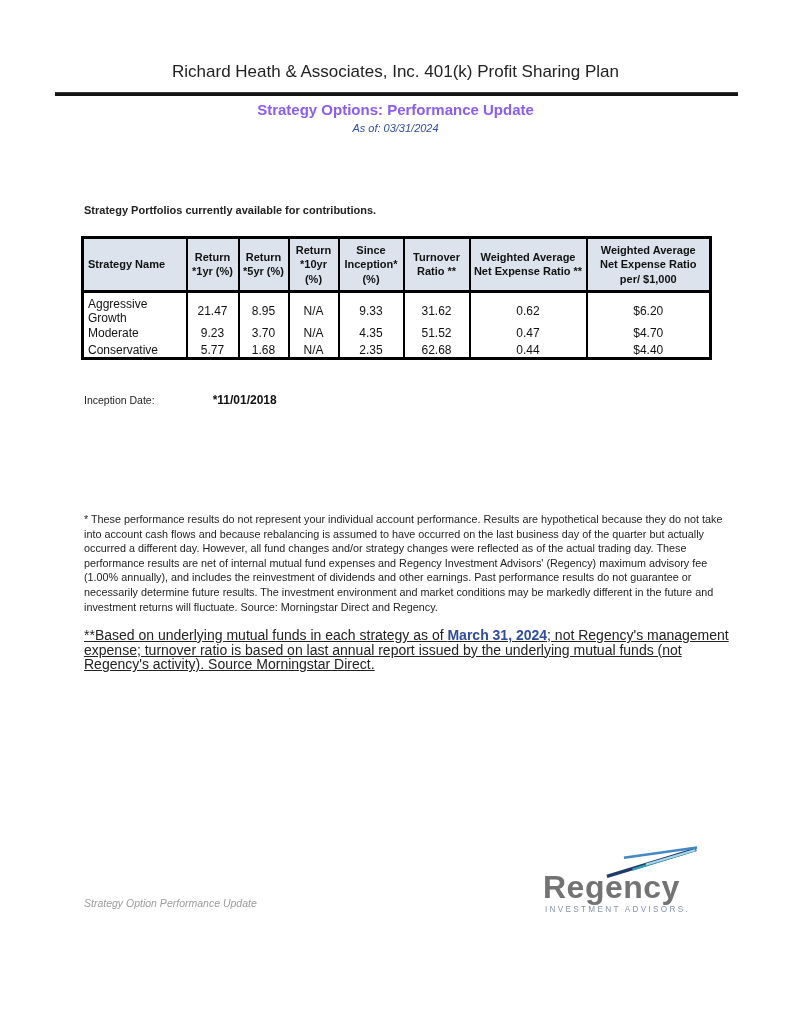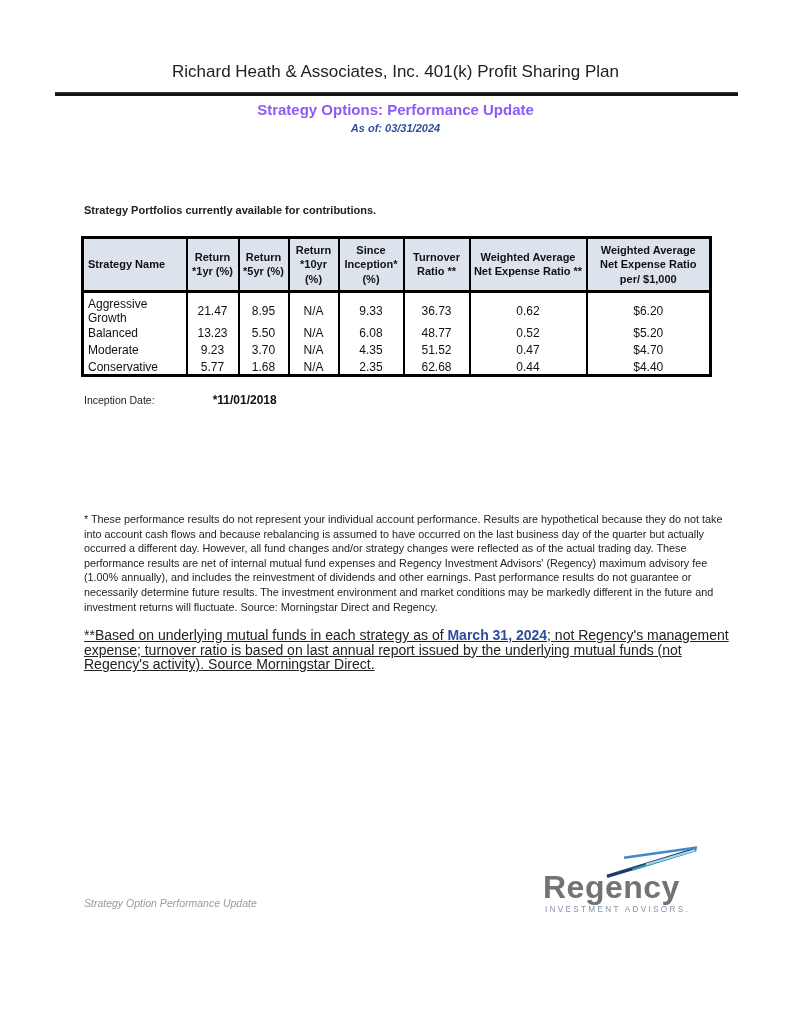--- a/index.html
+++ b/index.html
@@ -23,21 +23,21 @@
     border-top:1px solid #3a3a3a;
   }
   .doc-subtitle {
     position:absolute; top:101px; left:0; right:0;
     text-align:center;
     font-size:15px; font-weight:bold; color:#8b5cf6;
   }
   .doc-asof {
     position:absolute; top:122px; left:0; right:0;
     text-align:center;
-    font-size:11px; font-style:italic; font-weight:bold;
+    font-size:11px; font-style:italic; font-weight:normal;
     color:#2e4d9e;
   }
   .intro {
     position:absolute; top:204px; left:84px;
     font-size:11px; color:#222;font-weight:bold;
   }
   table.perf {
     position:absolute; top:236px; left:81px;
     border-collapse:collapse;
     width:628px;
@@ -154,33 +154,23 @@
 per/ $1,000</th>
       </tr>
     </thead>
     <tbody>
       <tr>
         <td class="left">Aggressive Growth</td>
         <td>21.47</td>
         <td>8.95</td>
         <td>N/A</td>
         <td>9.33</td>
-        <td>36.73</td>
+        <td>31.62</td>
         <td>0.62</td>
         <td>$6.20</td>
-      </tr>
-      <tr>
-        <td class="left">Balanced</td>
-        <td>13.23</td>
-        <td>5.50</td>
-        <td>N/A</td>
-        <td>6.08</td>
-        <td>48.77</td>
-        <td>0.52</td>
-        <td>$5.20</td>
       </tr>
       <tr>
         <td class="left">Moderate</td>
         <td>9.23</td>
         <td>3.70</td>
         <td>N/A</td>
         <td>4.35</td>
         <td>51.52</td>
         <td>0.47</td>
         <td>$4.70</td>

